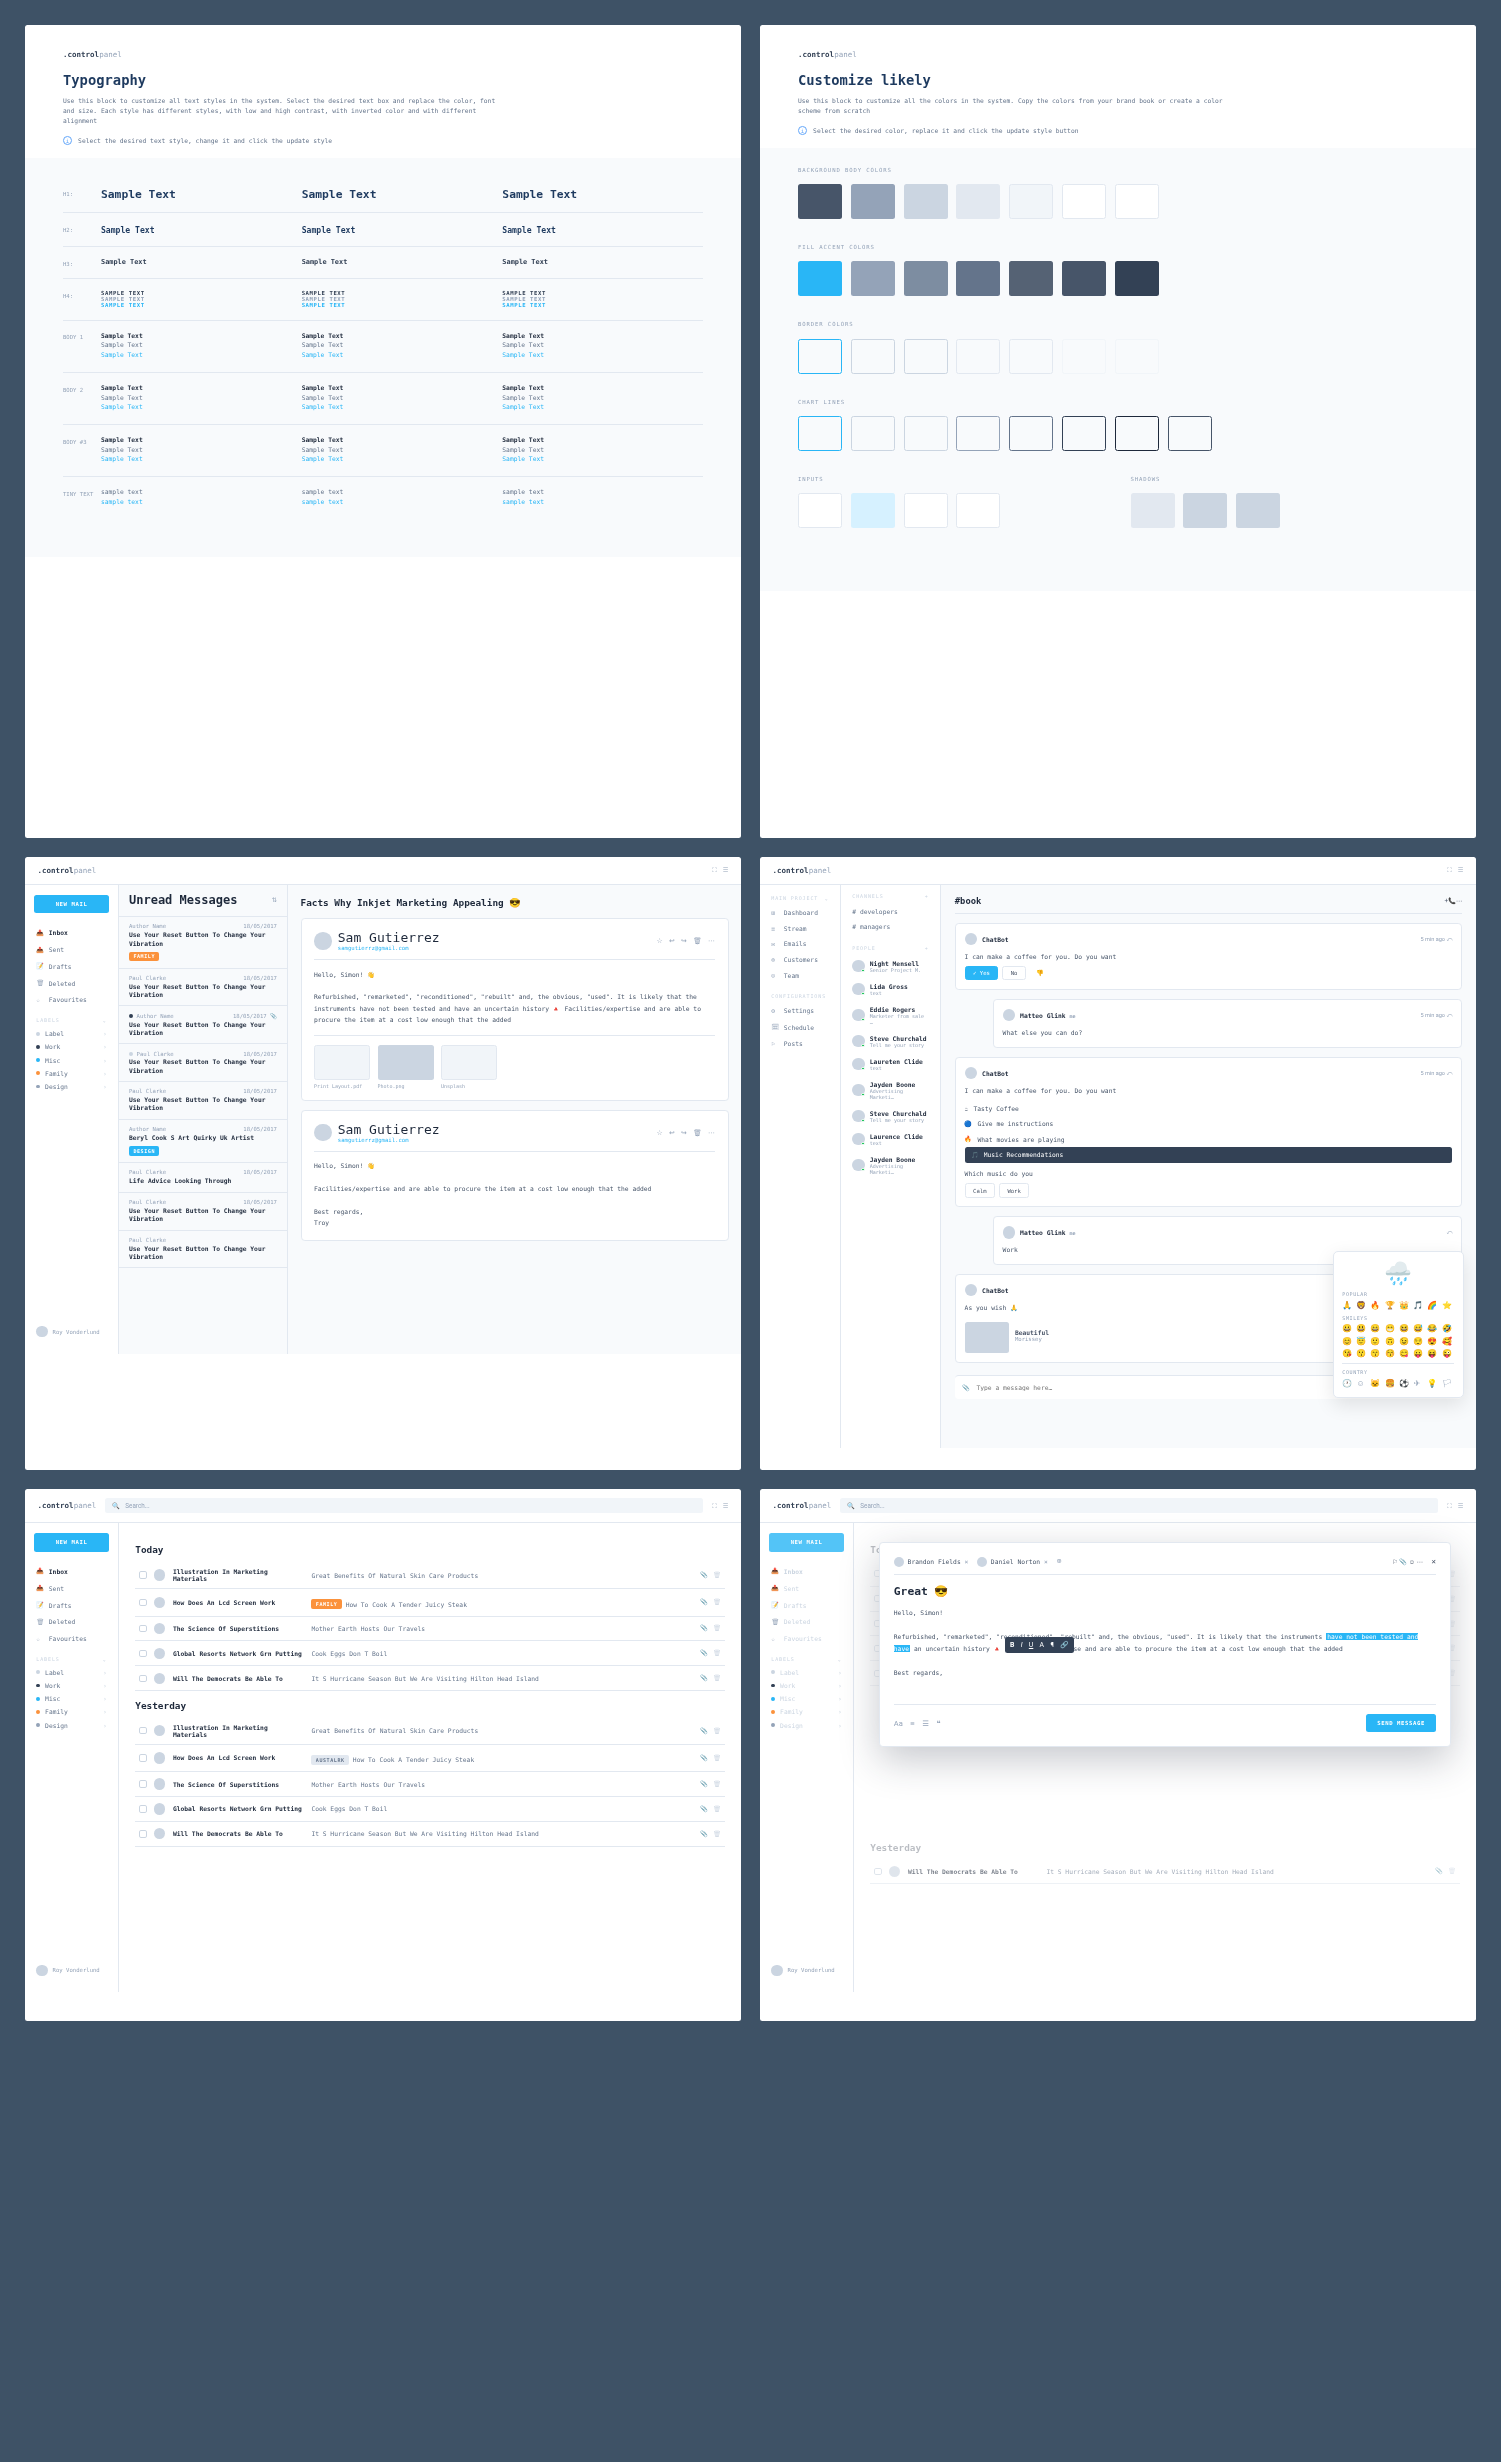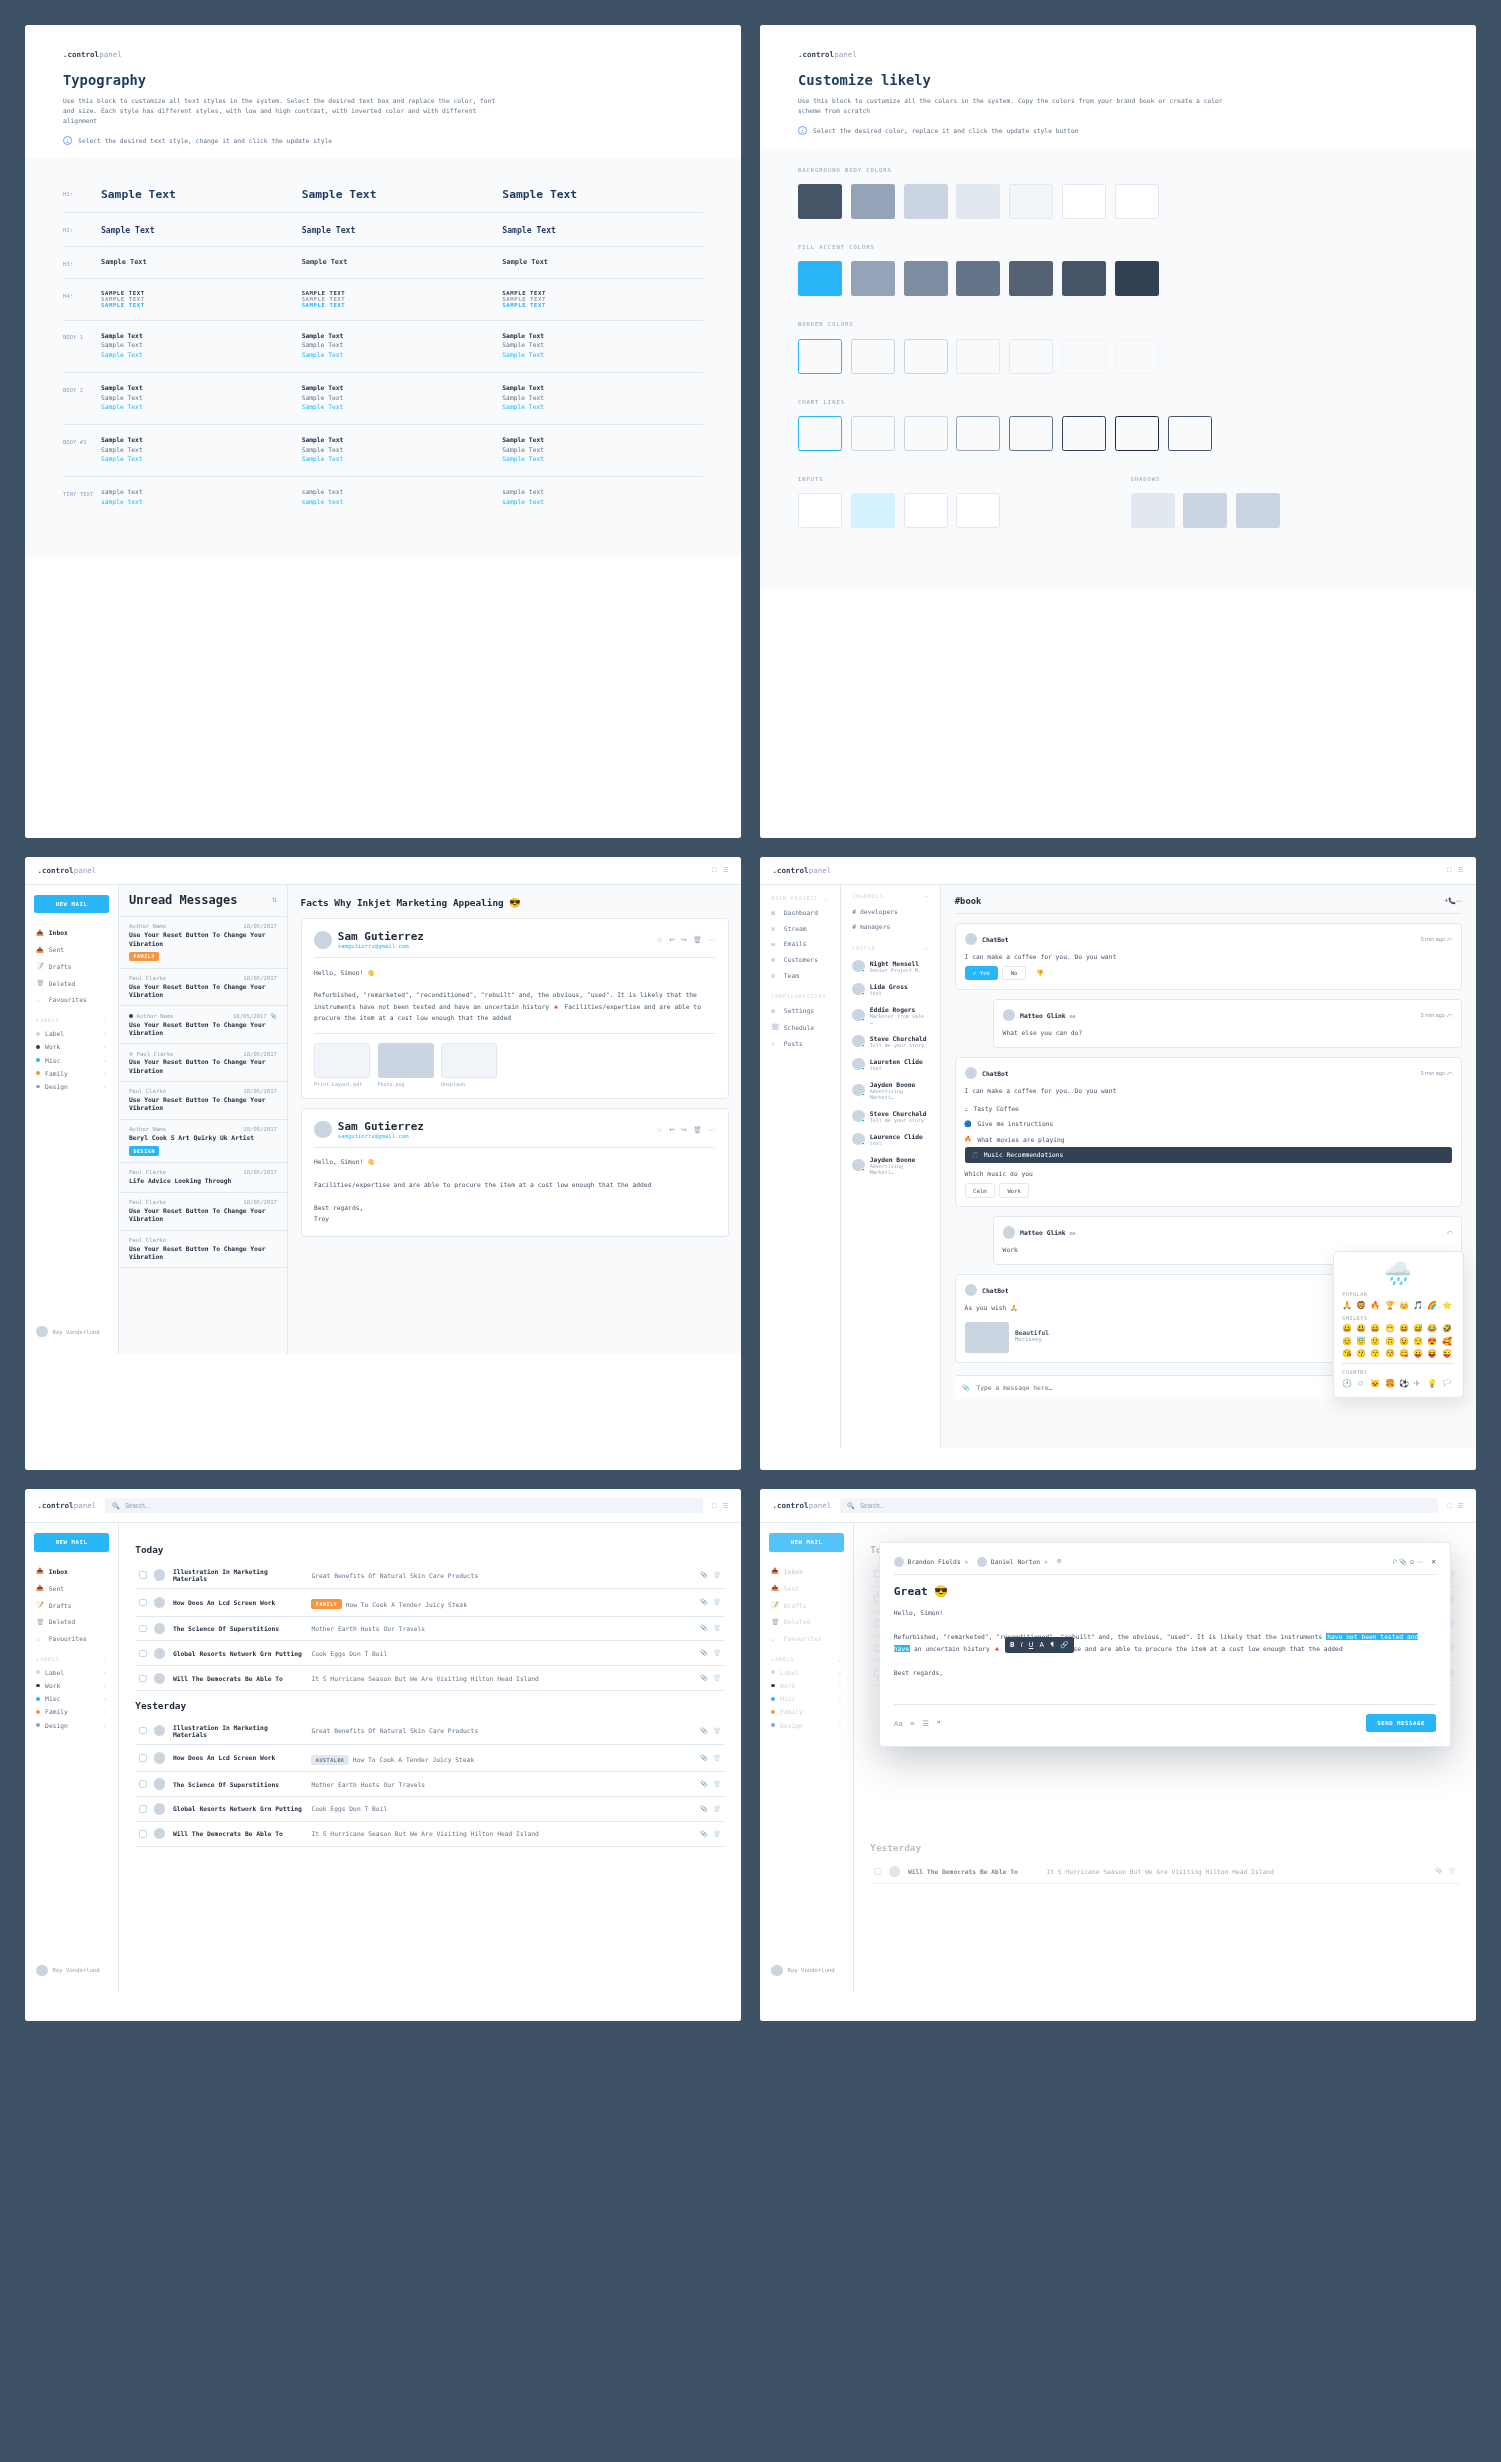--- a/index.html
+++ b/index.html
@@ -82,21 +82,21 @@
   .tag-orange { background:#fb923c; color:#fff;}
   .tag-blue { background:#29b6f6; color:#fff;}
   .tag-ghost { background:#e2e8f0; color:#64748b;}
   
   .reader { flex:1; padding:12.5px; background:#f8fafc;}
   .reader-title { font-family:monospace; font-size:9.4px; font-weight:700; color:#1e293b; margin-bottom:10px;}
   .mailcard { background:#fff; border:0.6px solid #e2e8f0; border-radius:3.8px; padding:11.3px 12.5px; margin-bottom:8.8px;}
   .mc-hdr { display:flex; align-items:center; gap:6.3px; border-bottom:0.6px solid #e2e8f0; padding-bottom:7.5px; margin-bottom:8.8px;}
   .mc-hdr .av { width:17.5px; height:17.5px; border-radius:50%; background:#cbd5e1;}
   .mc-hdr .info { flex:1;}
-  .mc-hdr .name { font-family:monospace; font-size:11px; font-weight:700; color:#1e293b;}
+  .mc-hdr .name { font-family:monospace; font-size:13px; font-weight:400; color:#1e293b;}
   .mc-hdr .email { font-family:monospace; font-size:5.6px; color:#29b6f6;}
   .mc-hdr .actions { display:flex; gap:6.3px; color:#94a3b8; font-size:6.9px;}
   .mc-body { font-family:monospace; font-size:6.3px; color:#475569; line-height:1.8;}
   .attach-row { display:flex; gap:7.5px; margin-top:10px; border-top:0.6px solid #e2e8f0; padding-top:8.8px;}
   .attach { width:56px;}
   .attach .thumb { width:56px; height:35px; background:#cbd5e1; border-radius:2.5px; margin-bottom:2.5px;}
   .attach .thumb.light { background:#f1f5f9; border:0.6px solid #e2e8f0;}
   .attach .fname { font-family:monospace; font-size:5px; color:#94a3b8;}
   
   .mainlist { flex:1; padding:12.5px 16.3px;}

